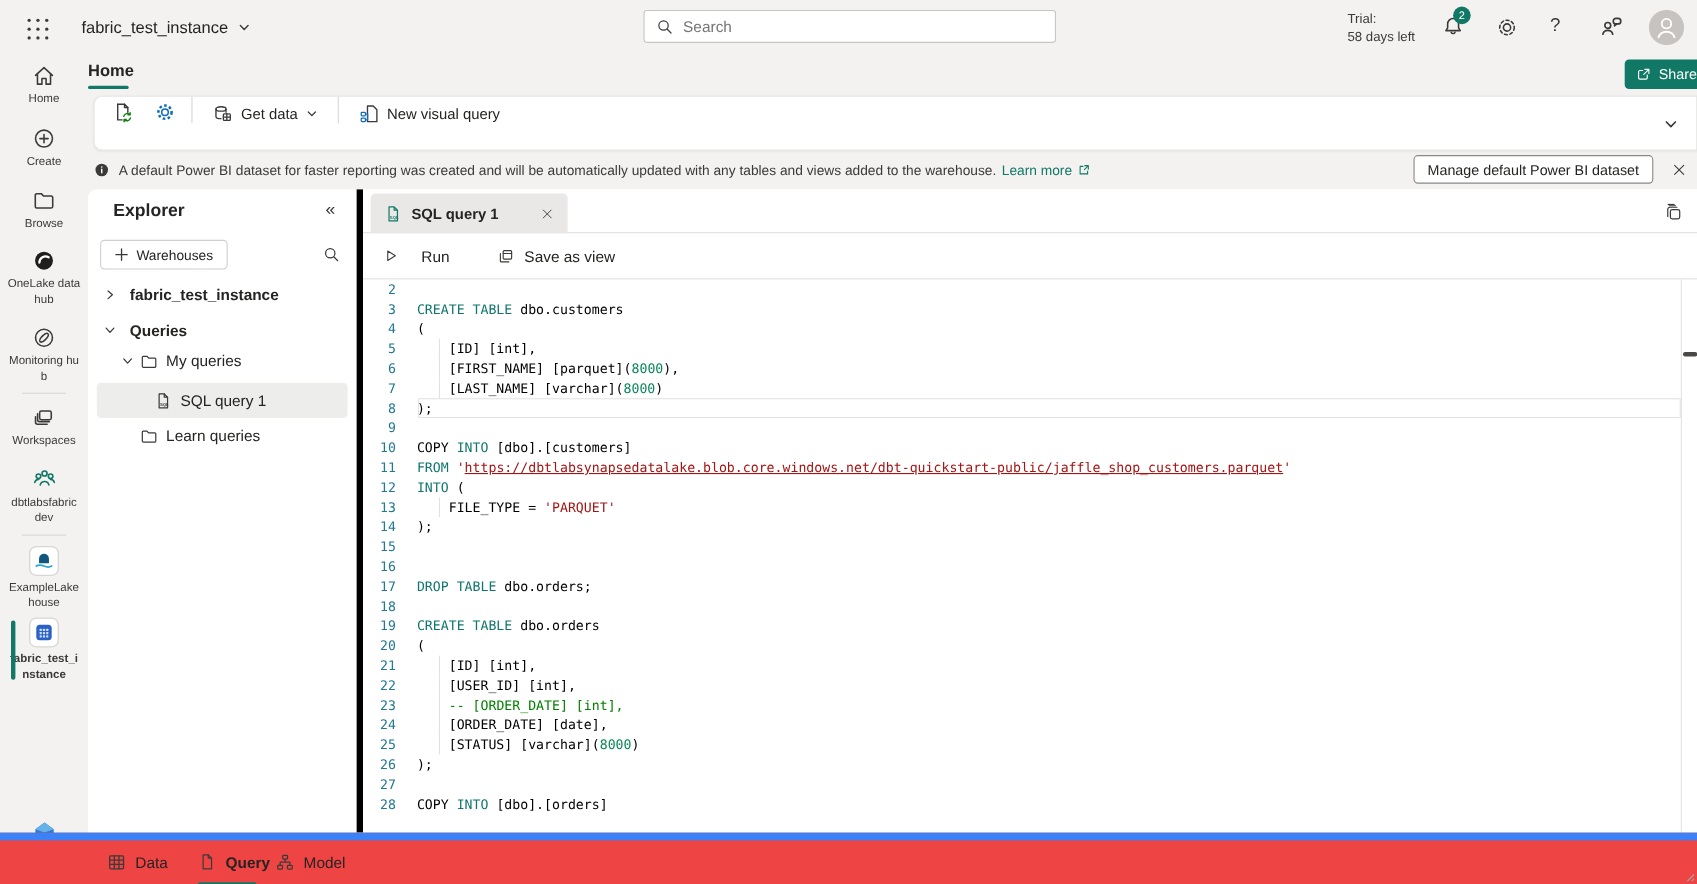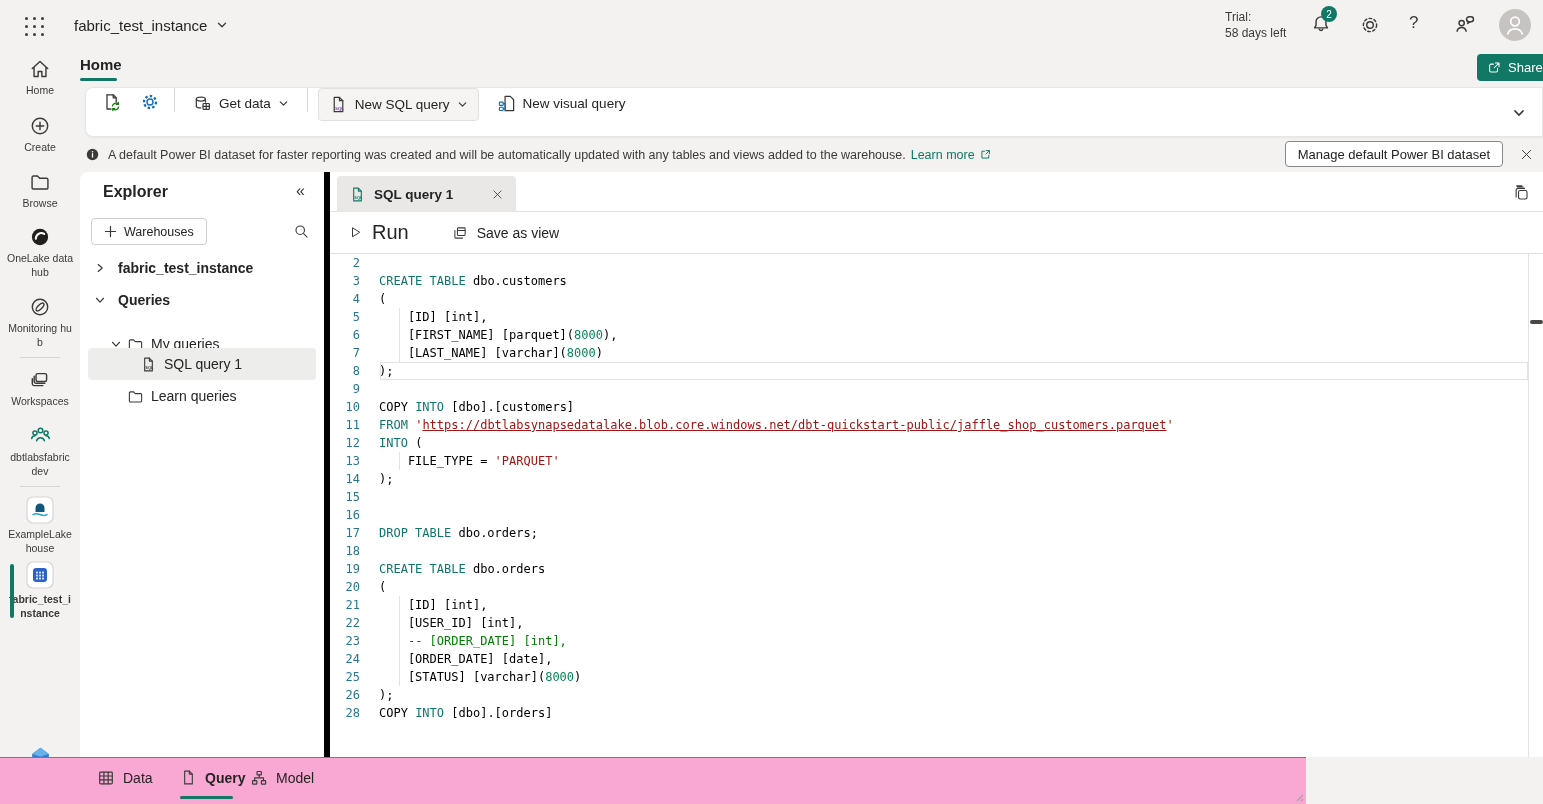--- a/index.html
+++ b/index.html
@@ -47,20 +47,29 @@
       <i style="width:3px;height:3px;background:#3b3a39;border-radius:50%"></i>
   </div>
   <div class="abs btn" style="left:74px;top:13px;height:24px;font-size:15px;gap:9px">
     <span>fabric_test_instance</span>
     <span>
         <svg width="12" height="12" viewBox="0 0 12 12">
           <path class="ic" d="M2.5 4.2 L6 7.8 L9.5 4.2"></path>
         </svg>
       </span>
   </div>
+  <div class="abs" style="left:585px;top:9px;width:375px;height:30px;background:#fff;border:1px solid #c8c6c4;border-radius:3px;display:flex;align-items:center;padding:0 10px;gap:8px">
+    <span>
+        <svg width="17" height="17" viewBox="0 0 20 20">
+          <circle class="ic" cx="8.5" cy="8.5" r="5"></circle>
+          <path class="ic" d="M12.5 12.5 L16.5 16.5"></path>
+        </svg>
+      </span>
+    <input style="border: none; outline: none; font-size: 14px; font-family: &quot;Liberation Sans&quot;, sans-serif; color: rgb(96, 94, 92); width: 300px; background: transparent;" placeholder="Search">
+  </div>
   <div class="abs" style="left:1225px;top:9px;width:78px;font-size:12px;line-height:16px;color:#3b3a39;cursor:pointer">
     <div>Trial:</div>
     <div>58 days left</div>
   </div>
   <div class="abs" style="left:1310px;top:13px;width:26px;height:26px;cursor:pointer">
     <span><svg width="22" height="22" viewBox="0 0 20 20">
           <path class="ic" d="M10 3.5 a4.5 4.5 0 0 1 4.5 4.5 v3.2 l1.4 2.3 H4.1 l1.4-2.3 V8 A4.5 4.5 0 0 1 10 3.5 Z"></path>
           <path class="ic" d="M8.4 14.8 a1.7 1.7 0 0 0 3.2 0"></path>
         </svg></span>
     <span style="position:absolute;left:11px;top:-7px;width:16px;height:16px;border-radius:50%;background:#117865;color:#fff;font-size:10px;display:flex;align-items:center;justify-content:center">2</span>
@@ -139,35 +148,20 @@
         </svg>
       </span>
     <span>Get data</span>
     <span>
         <svg width="11" height="11" viewBox="0 0 12 12">
           <path class="ic" d="M2.5 4.2 L6 7.8 L9.5 4.2"></path>
         </svg>
       </span>
   </span>
   <span class="vdiv"></span>
-  <span class="btn ribbon-btn" style="padding:6px 10px;background:#f5f4f3;border:1px solid #e1e0de;border-radius:4px">
-    <span>
-        <svg width="19" height="19" viewBox="0 0 20 20">
-          <path class="ic" d="M5.5 2.5 H11 L14.5 6 V17.5 H5.5 Z"></path>
-          <path class="ic" d="M11 2.5 V6 H14.5"></path>
-          <text x="6.3" y="15.8" font-size="4.6" font-family="Liberation Sans" fill="#7a3db8" stroke="none" font-weight="bold">SQL</text>
-        </svg>
-      </span>
-    <span>New SQL query</span>
-    <span>
-        <svg width="11" height="11" viewBox="0 0 12 12">
-          <path class="ic" d="M2.5 4.2 L6 7.8 L9.5 4.2"></path>
-        </svg>
-      </span>
-  </span>
   <span class="btn ribbon-btn" style="padding:6px 8px">
     <span>
         <svg width="19" height="19" viewBox="0 0 20 20">
           <path class="ic" d="M8.5 2.5 H14 L17.5 6 V17.5 H8.5 Z"></path>
           <rect x="2.5" y="8.5" width="4" height="3.4" rx="0.7" fill="#fff" stroke="#0f6cbd" stroke-width="1.2"></rect>
           <rect x="2.5" y="14" width="4" height="3.4" rx="0.7" fill="#fff" stroke="#0f6cbd" stroke-width="1.2"></rect>
           <path d="M6.5 10.2 h2.2 v5.5 h-2.2" fill="none" stroke="#0f6cbd" stroke-width="1.2"></path>
         </svg>
       </span>
     <span>New visual query</span>
@@ -345,21 +339,21 @@
     <span class="tree-label" style="margin-left:11px;font-weight:bold">fabric_test_instance</span>
   </div>
   <div class="tree-row" style="top:112px">
     <span style="margin-left:13px">
         <svg width="14" height="14" viewBox="0 0 16 16">
           <path class="ic" d="M4 6 L8 10.5 L12 6"></path>
         </svg>
       </span>
     <span class="tree-label" style="margin-left:11px;font-weight:bold">Queries</span>
   </div>
-  <div class="tree-row" style="top:156px">
+  <div class="tree-row" style="top:140px">
     <span style="margin-left:29px">
         <svg width="14" height="14" viewBox="0 0 16 16">
           <path class="ic" d="M4 6 L8 10.5 L12 6"></path>
         </svg>
       </span>
     <span style="margin-left:4px">
         <svg width="17" height="17" viewBox="0 0 20 20">
           <path class="ic" d="M2.8 5.8 a1.2 1.2 0 0 1 1.2-1.2 h3.7 l2 2 h6.3 a1.2 1.2 0 0 1 1.2 1.2 v7.4 a1.2 1.2 0 0 1-1.2 1.2 H4 a1.2 1.2 0 0 1-1.2-1.2 Z"></path>
         </svg>
       </span>
@@ -407,21 +401,21 @@
     <span class="abs" style="right:13px;top:13px;cursor:pointer">
       <span><svg width="17" height="17" viewBox="0 0 20 20">
             <rect class="ic" x="6.5" y="6.5" width="10" height="10" rx="2"></rect>
             <path class="ic" d="M13.5 4 H6 a2.3 2.3 0 0 0-2.3 2.3 V14"></path>
             <path class="ic" d="M12 2.4 H5.2 M10.5 1 H4.2"></path>
           </svg></span>
     </span>
   </div>
 
   <div class="abs" style="left:0;top:40px;right:0;height:42px;border-bottom:1px solid #e1e0de;display:flex;align-items:center">
-    <span class="btn" style="margin-left:18px;font-size:20px;gap:9px">
+    <span class="btn" style="margin-left:18px;font-size:14px;gap:20px">
       <span>
           <svg width="15" height="15" viewBox="0 0 20 20">
             <path class="ic" stroke-width="1.4" d="M6 4.2 V15.8 L15.2 10 Z"></path>
           </svg>
         </span>
       <span>Run</span>
     </span>
     <span class="btn" style="margin-left:43px;font-size:14px;gap:9px">
       <span>
           <svg width="16" height="16" viewBox="0 0 20 20">
@@ -529,31 +523,35 @@
       </div>
       <div class="code-line g">
         <span class="ln">25</span>
         <span class="code"><span class="tk-pl">    [STATUS] [varchar](</span><span class="tk-num">8000</span><span class="tk-pl">)</span></span>
       </div>
       <div class="code-line">
         <span class="ln">26</span>
         <span class="code"><span class="tk-pl">);</span></span>
       </div>
       <div class="code-line">
+        <span class="ln">27</span>
+        <span class="code"></span>
+      </div>
+      <div class="code-line">
         <span class="ln">28</span>
         <span class="code"><span class="tk-pl">COPY </span><span class="tk-kw">INTO</span><span class="tk-pl"> [dbo].[orders]</span></span>
       </div>
     </div>
 
   <div class="abs" style="left:1198px;top:82px;bottom:0;width:1px;background:#e4e3e1"></div>
 </div>
 
 <div class="abs" style="left:1530px;top:320px;width:13px;height:4px;background:#4a4846;border-radius:2px"></div>
 
-<div class="abs" style="left:0;top:757px;width:1306px;height:47px;background:#f9a8d4;border-top:1px solid #3b82f6">
+<div class="abs" style="left:0;top:757px;width:1543px;height:47px;background:#ef4444;border-top:7px solid #3b82f6">
   <div class="abs btn" style="left:97px;top:11px;font-size:14px;gap:8px">
     <span>
         <svg width="18" height="18" viewBox="0 0 20 20">
           <rect class="ic" x="3" y="3.5" width="14" height="13" rx="1"></rect>
           <path class="ic" d="M3 7.8 h14 M3 12.1 h14 M7.7 3.5 v13 M12.4 3.5 v13"></path>
         </svg>
       </span>
     <span>Data</span>
   </div>
   <div class="abs btn" style="left:180px;top:11px;font-size:14px;font-weight:bold;gap:8px">

